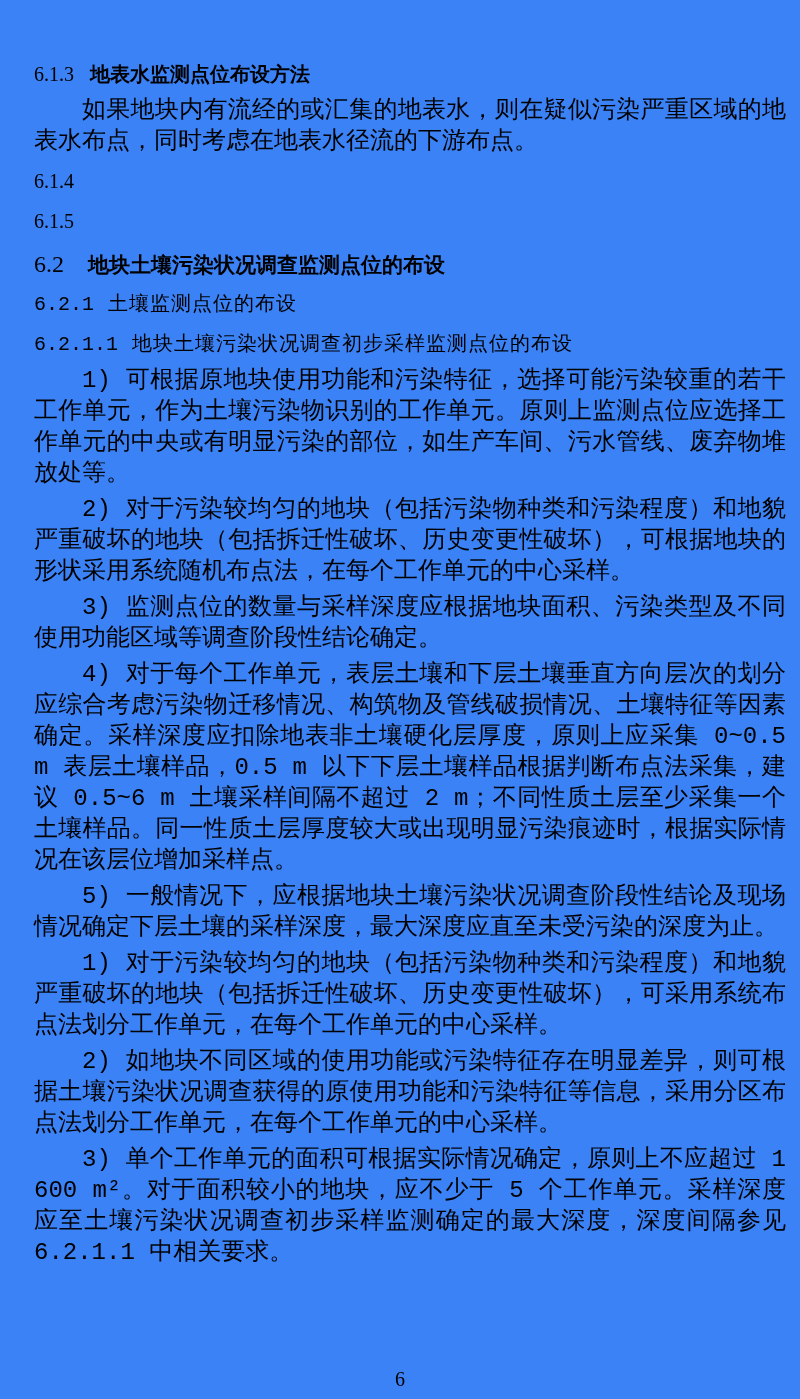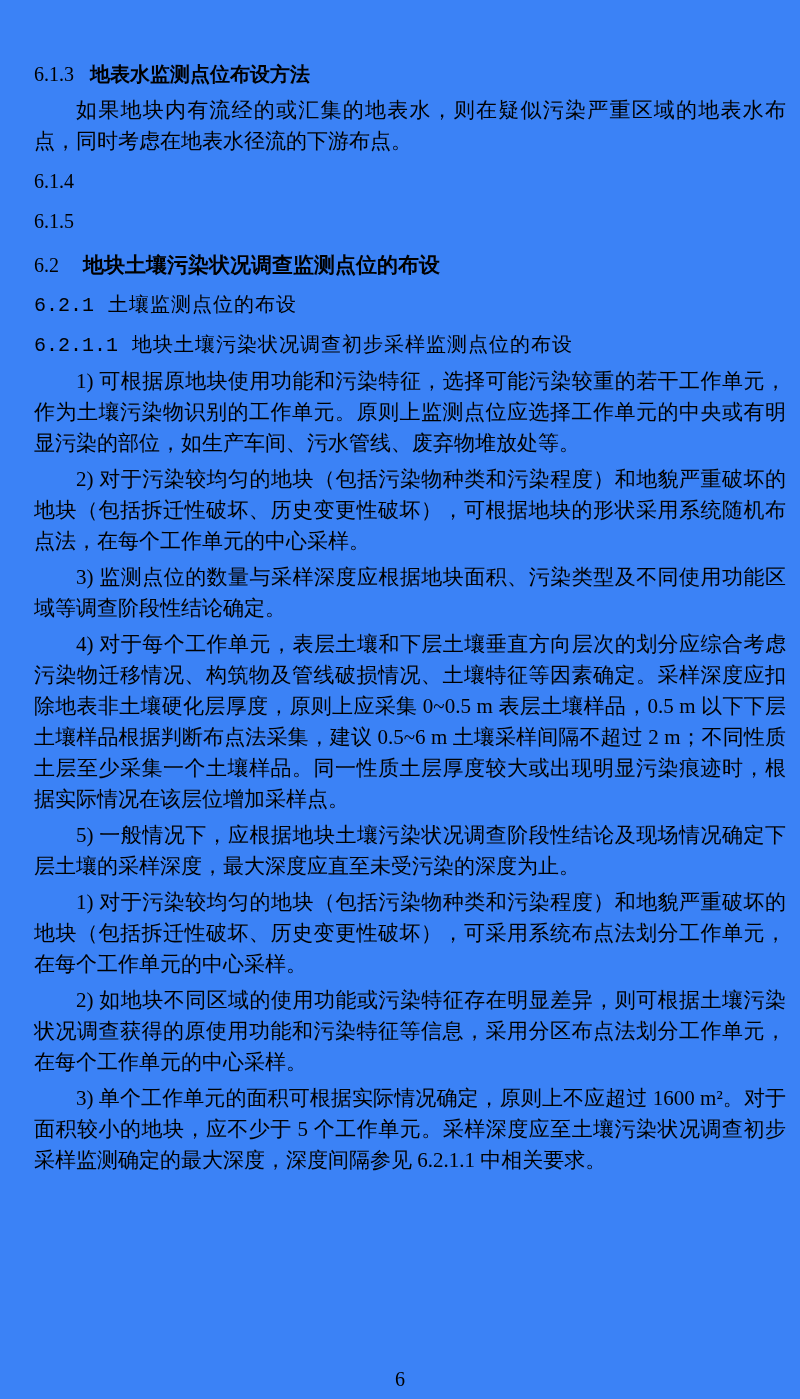--- a/index.html
+++ b/index.html
@@ -12,26 +12,27 @@
     color: #000000;
     font-family: "Liberation Serif", "DejaVu Serif", serif;
     overflow: hidden;
     box-sizing: border-box;
     padding-left: 16px;
   }
   .content {
     padding: 50px 14px 0 18px;
   }
   .para {
-    font-size: 21px;
+    font-size: 24px;
     line-height: 31px;
     text-align: justify;
     text-indent: 2em;
     margin: 5px 0;
     word-break: break-all;
+    font-family: Liberation Mono, monospace;
   }
   .heading {
     display: flex;
     align-items: baseline;
     line-height: 31px;
   }
   .heading .num {
     font-family: "Liberation Serif", "DejaVu Serif", serif;
     font-weight: inherit;
     margin-right: 16px;
@@ -43,21 +44,21 @@
     font-family: "Liberation Sans", "DejaVu Sans", sans-serif;
     margin: 9px 0 5px 0;
   }
   .h3 .num { font-weight: 400; font-size: 20px; }
   .h2 {
     font-size: 21px;
     font-weight: 700;
     font-family: "Liberation Sans", "DejaVu Sans", sans-serif;
     margin: 12px 0 6px 0;
   }
-  .h2 .num { font-weight: 400; font-size: 20px; margin-right: 24px; }
+  .h2 .num { font-weight: 400; font-size: 24px; margin-right: 24px; }
   .h4 {
     font-size: 20px;
     font-weight: 400;
     font-family: "Liberation Serif", "DejaVu Serif", serif;
     letter-spacing: 1px;
     margin: 8px 0 5px 0;
   }
   .h4 .num { letter-spacing: 0; margin-right: 14px; font-family: Liberation Mono, monospace; }
   .footer {
     position: absolute;

